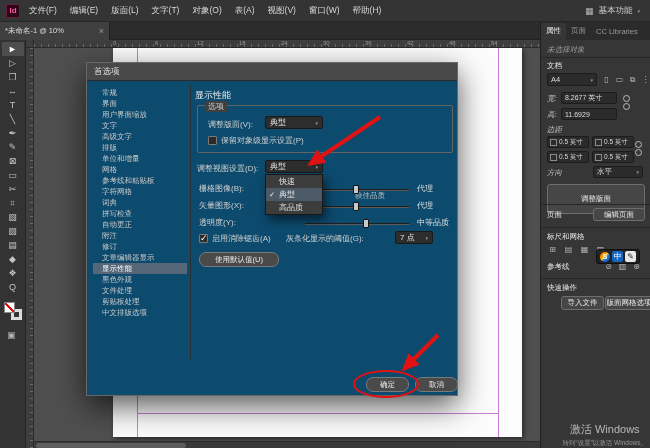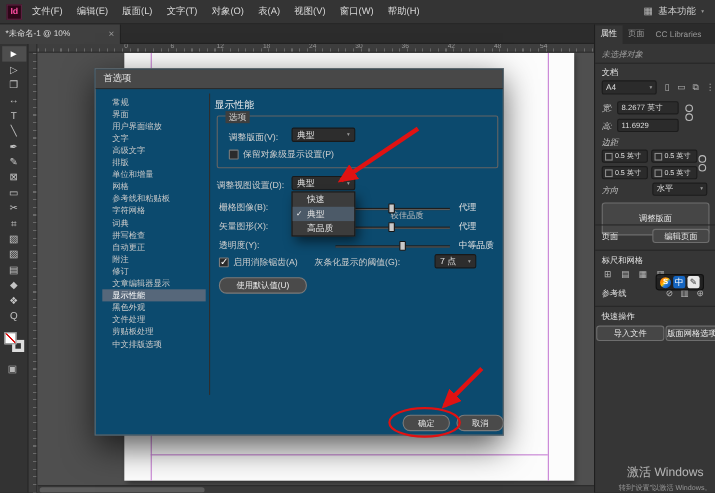--- a/index.html
+++ b/index.html
@@ -285,21 +285,21 @@
 
       <div class="p-title" style="left:6px;top:222px">参考线</div>
       <div class="icon-row" style="left:62px;top:221px;gap:3px">
           <span class="mini-ico">⊘</span>
           <span class="mini-ico">▥</span>
           <span class="mini-ico">⊕</span>
         </div>
       <div class="p-div" style="top:238px"></div>
 
       <div class="p-title" style="left:6px;top:243px">快速操作</div>
-      <div class="btn" style="left:1px;top:256px;width:62px;height:14px">导入文件</div>
+      <div class="btn" style="left:20px;top:256px;width:43px;height:14px">导入文件</div>
       <div class="btn" style="left:64px;top:256px;width:48px;height:14px">版面网格选项</div>
     </div>
   </div>
 
   <div id="dialog">
     <div id="dlg-title">
       <span>首选项</span>
     </div>
     <div id="dlg-list">
         <div class="pref-item">常规</div>

